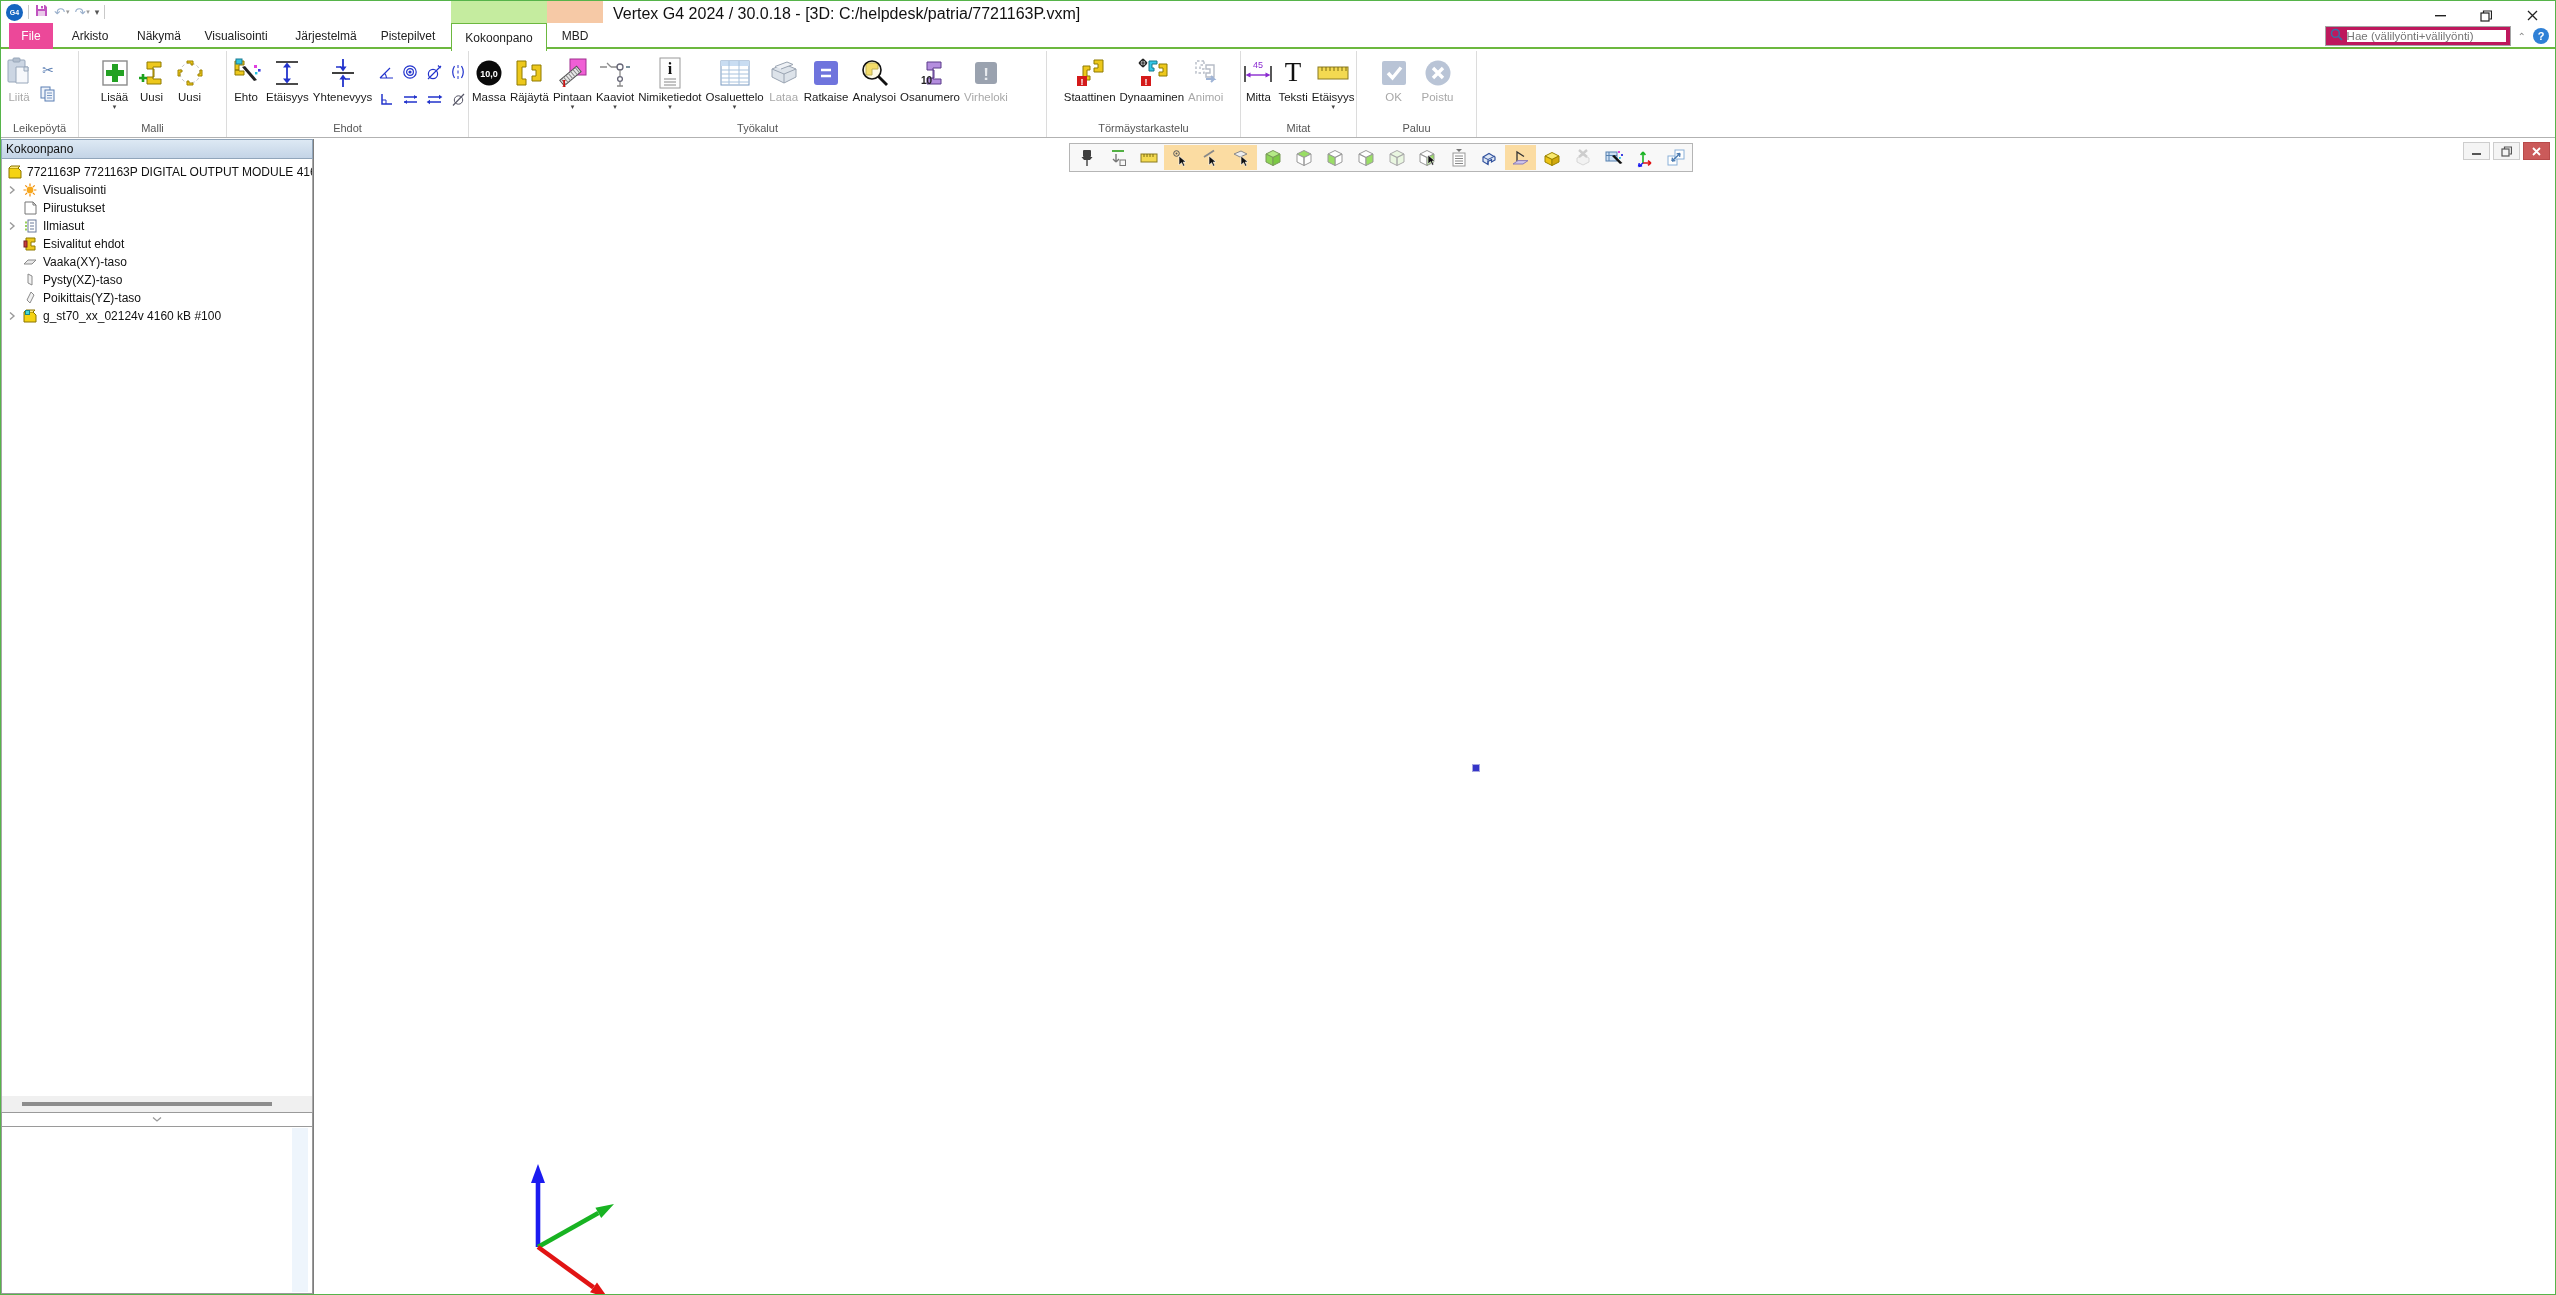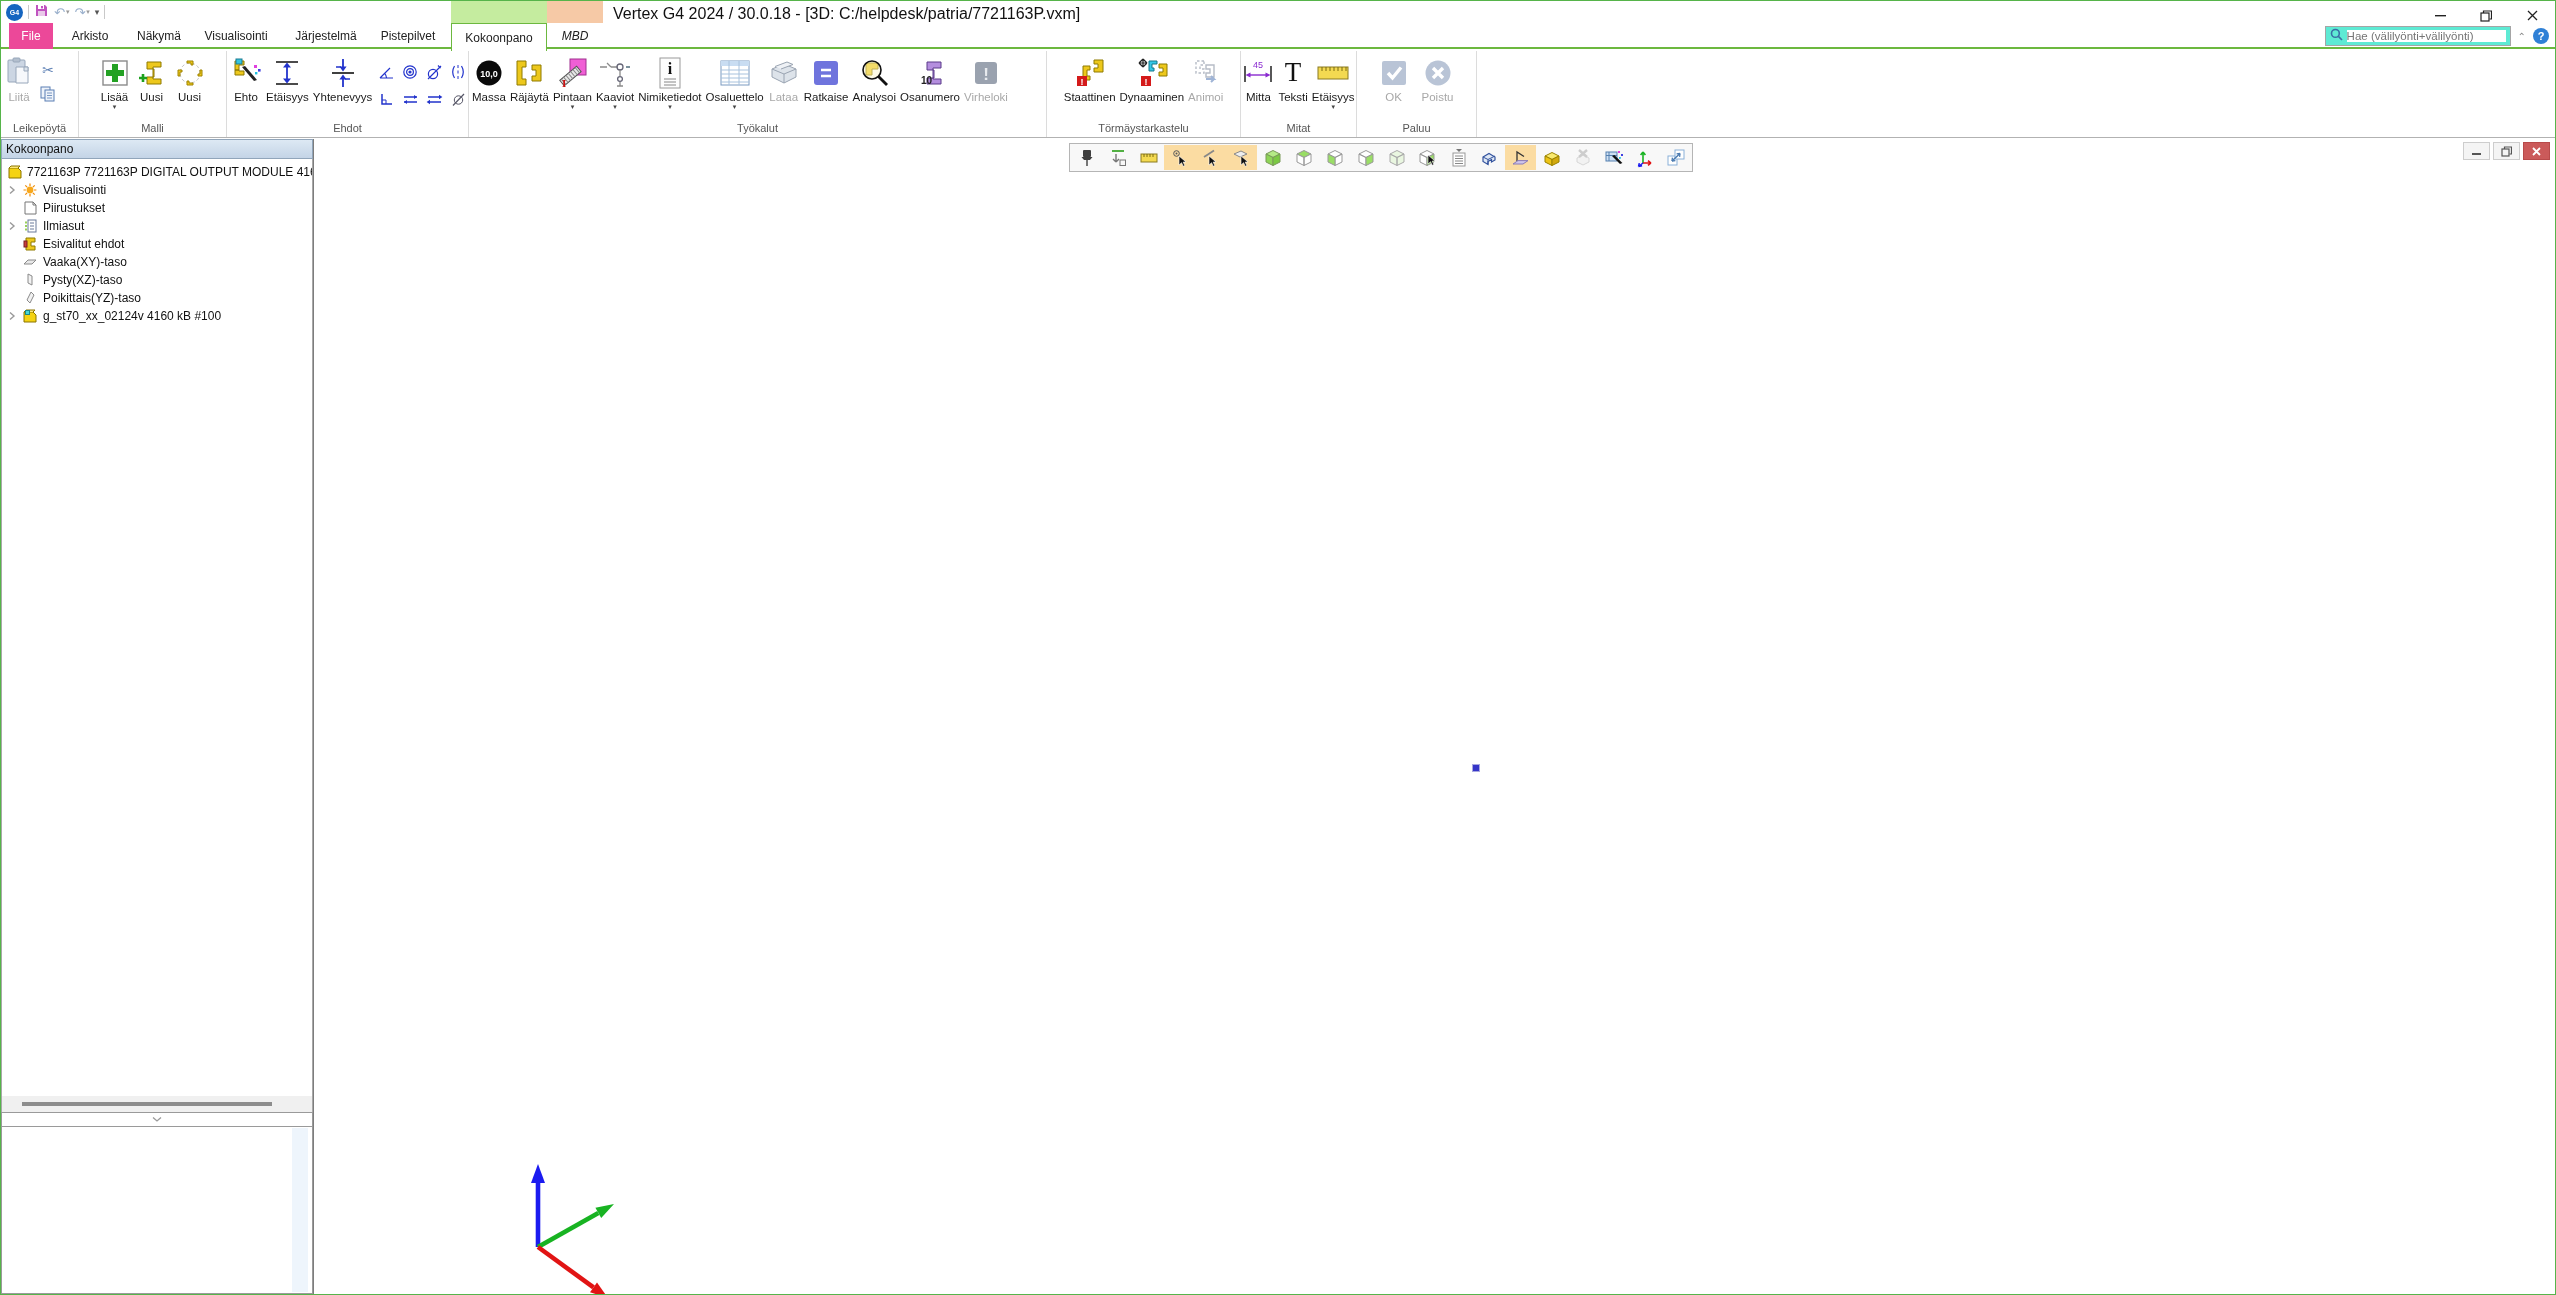--- a/index.html
+++ b/index.html
@@ -20,21 +20,21 @@
   .app-title { position:absolute; left:612px; top:4px; font-size:16px; color:#111; white-space:nowrap; }
   .win-controls { position:absolute; right:0; top:0; display:flex; z-index:5; }
   .win-btn { width:46px; height:29px; display:flex; align-items:center; justify-content:center; color:#222; }
 
   
   .tabrow { position:absolute; top:22px; left:0; right:0; height:26px; border-bottom:2px solid #6cb83f; background:#fff; }
   .tab { position:absolute; top:0; height:26px; display:flex; align-items:center; justify-content:center; font-size:12px; color:#222; cursor:default; }
   .tab-file { background:#ec4899; color:#fff; }
   .tab-active { background:#fff; border:1px solid #6cb83f; border-bottom:none; height:28px; z-index:2; }
   .search-area { position:absolute; right:6px; top:3px; display:flex; align-items:center; gap:7px; }
-  .searchbox { display:flex; align-items:center; width:186px; height:20px; border:1px solid #a5a5a5; background:#5eead4; padding:0 4px; gap:4px; }
+  .searchbox { display:flex; align-items:center; width:186px; height:20px; border:1px solid #a5a5a5; background:#be185d; padding:0 4px; gap:4px; }
   .searchbox input { border:none; outline:none; width:100%; font-size:11.5px; font-family:"Liberation Sans",sans-serif; color:#333; }
   .collapse-caret { color:#8a8a8a; font-size:10px; }
   .helpbtn { width:16px; height:16px; border-radius:50%; background:#2f80d6; color:#fff; font-size:11px; font-weight:bold; display:flex; align-items:center; justify-content:center; }
 
   
   .ribbon { position:absolute; top:50px; left:0; right:0; height:87px; background:#fff; border-bottom:1px solid #b2b2b2; display:flex; }
   .rgroup { display:flex; flex-direction:column; border-right:1px solid #dcdcdc; flex:0 0 auto; }
   .rgroup-body { height:71px; display:flex; align-items:flex-start; padding:2px 1px 0; }
   .rgroup-label { height:15px; text-align:center; font-size:11px; color:#555; line-height:13px; }
   .rb { display:flex; flex-direction:column; align-items:center; padding:1px 2px 0; font-size:11.5px; color:#1a1a1a; height:66px; }
@@ -128,21 +128,21 @@
   </div>
 
   <div class="tabrow">
     <div class="tab tab-file" style="left:8px;width:44px;">File</div>
     <div class="tab" style="left:56px;width:66px;">Arkisto</div>
     <div class="tab" style="left:126px;width:64px;">Näkymä</div>
     <div class="tab" style="left:192px;width:86px;">Visualisointi</div>
     <div class="tab" style="left:282px;width:86px;">Järjestelmä</div>
     <div class="tab" style="left:370px;width:74px;">Pistepilvet</div>
     <div class="tab tab-active" style="left:450px;width:96px;">Kokoonpano</div>
-    <div class="tab" style="left:548px;width:52px;font-style:italic;">MBD</div>
+    <div class="tab" style="left:548px;width:52px;">MBD</div>
     <div class="search-area">
       <div class="searchbox">
         <span><svg width="13" height="13" fill="none" stroke="#3a6ea5" stroke-width="1.6">
               <circle cx="5.4" cy="5.4" r="3.9"></circle>
               <path d="M8.4 8.4 L12 12"></path>
             </svg></span>
         <input placeholder="Hae (välilyönti+välilyönti)" style="">
       </div>
       <span class="collapse-caret uglyph">⌃</span>
       <div class="helpbtn">?</div>

